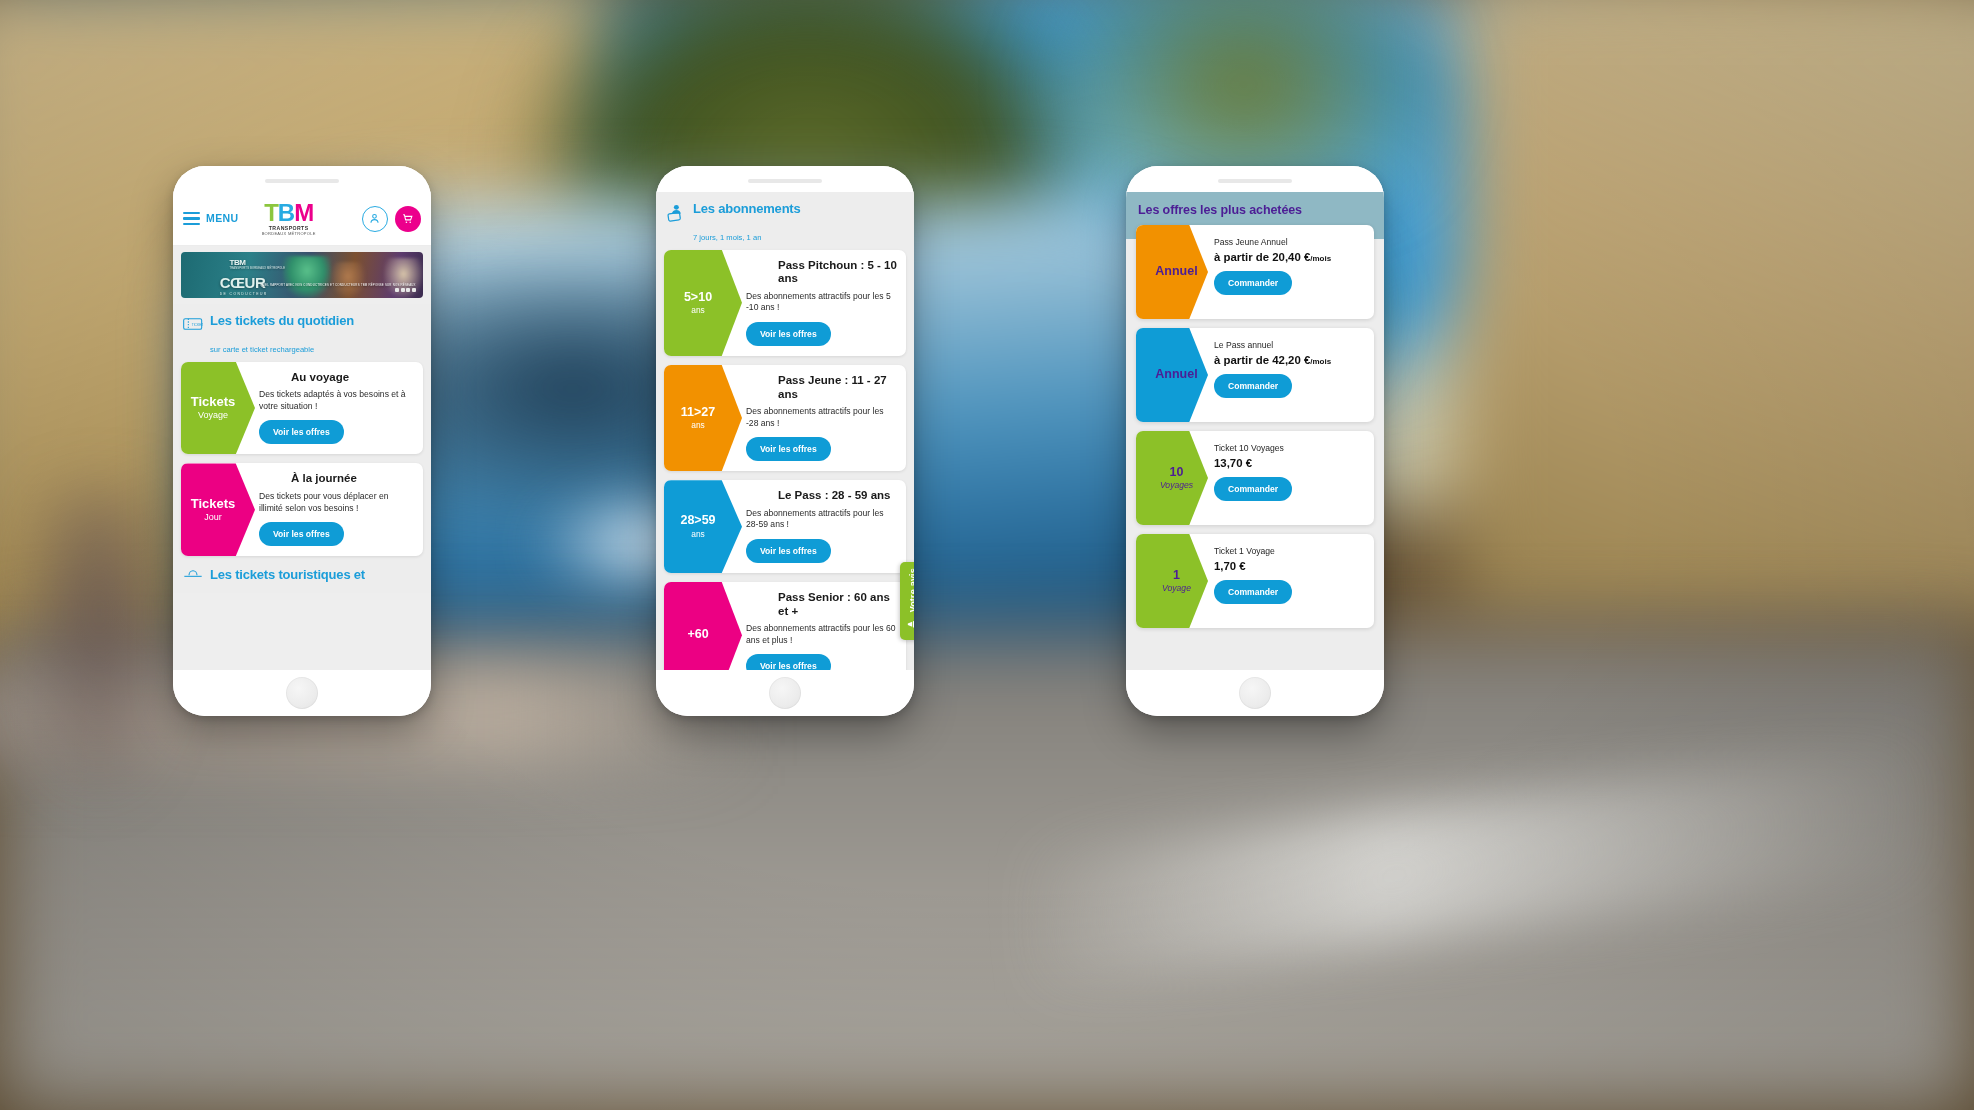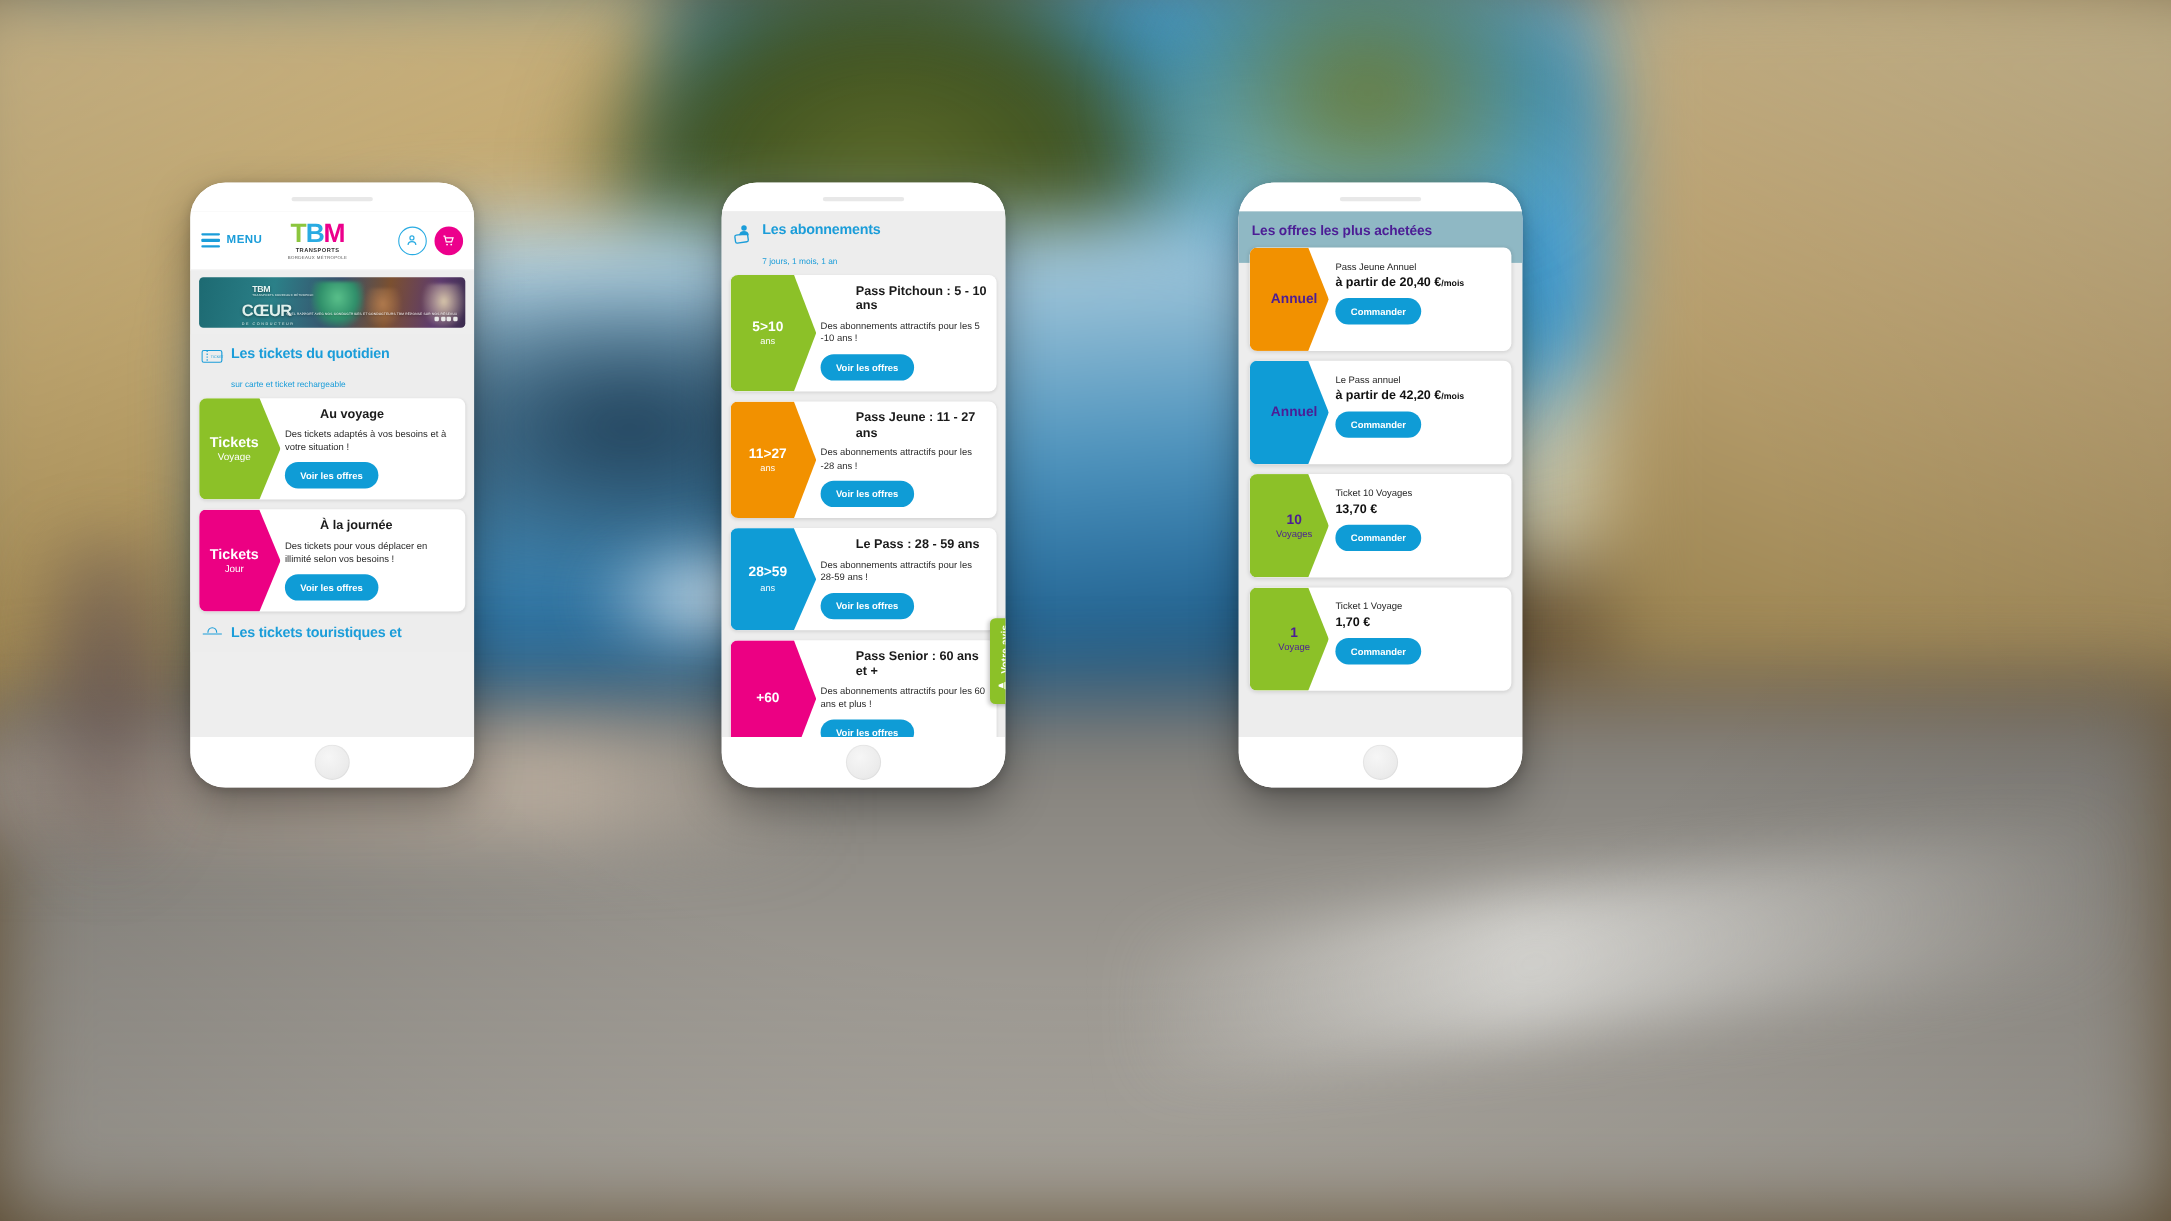--- a/index.html
+++ b/index.html
@@ -251,21 +251,21 @@
     background:#fff; border-radius:7px; margin-bottom:9px; display:flex;
     overflow:hidden; box-shadow:0 1px 4px rgba(0,0,0,0.13); min-height:94px;
   }
   .buy-flag {
     flex:0 0 72px; display:flex; flex-direction:column; align-items:center;
     justify-content:center; color:#4c1d95; text-align:center;
     clip-path:polygon(0 0, 74% 0, 100% 50%, 74% 100%, 0 100%);
     padding-left:19px;
   }
   .buy-flag .flag-main { font-size:12.5px; margin-right:10px; }
-  .buy-flag .flag-sub  { font-size:8.6px; margin-right:10px; }
+  .buy-flag .flag-sub  { font-size:8.6px; margin-right:10px;font-style:italic; }
   .buy-body { flex:1 1 auto; padding:12px 10px 11px 6px; }
   .buy-name { font-size:8.6px; color:#262626; line-height:1.25; }
   .buy-price { font-size:11.4px; font-weight:bold; color:#111; margin-top:3px; }
   .buy-price .per { font-size:8px; font-weight:bold; }
 </style>
 </head>
 <body>
 
 <div id="backdrop">
   <div class="layer bg-sky"></div>

